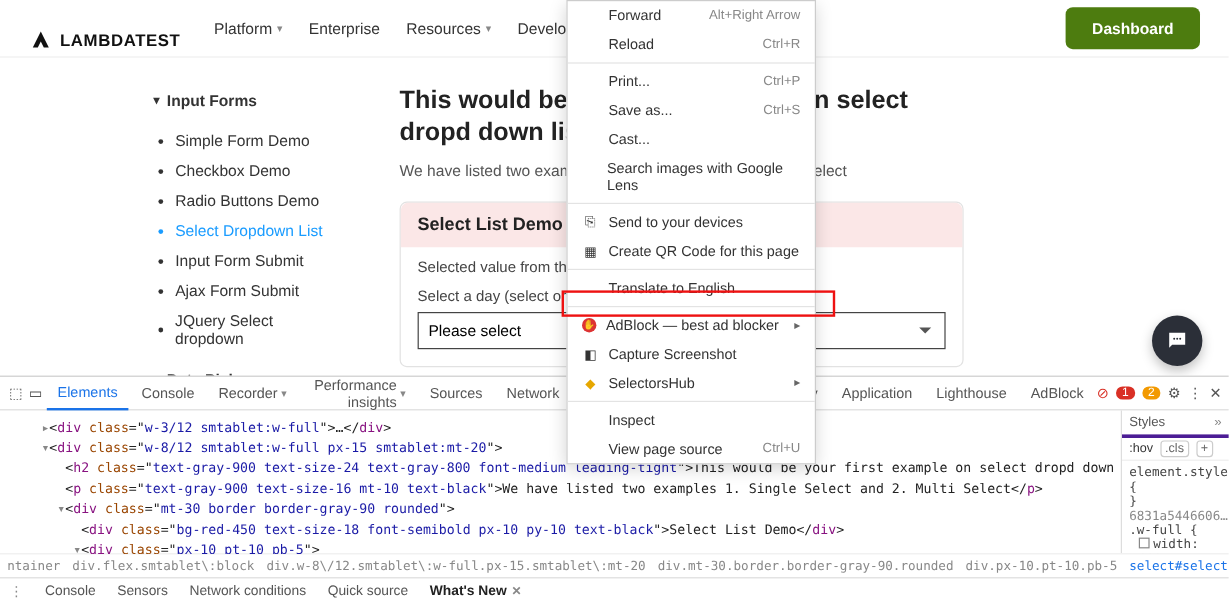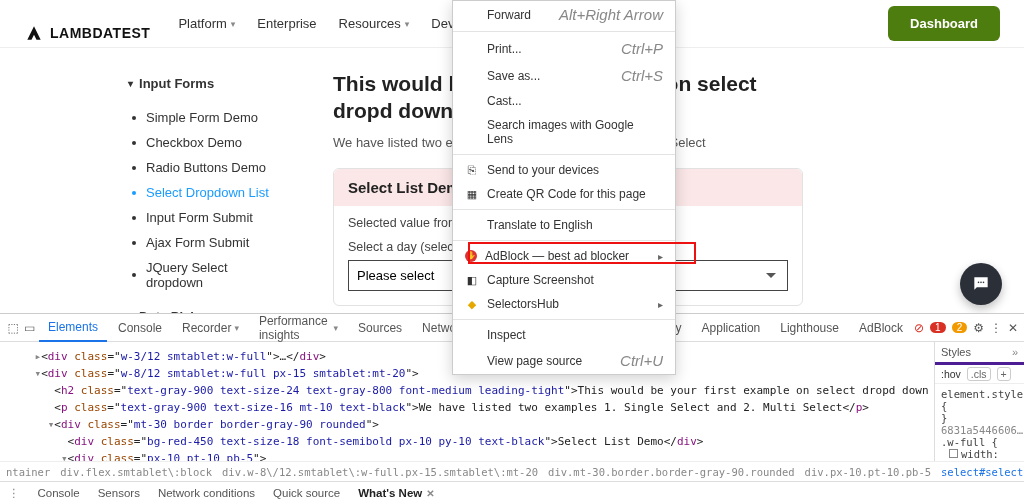--- a/index.html
+++ b/index.html
@@ -27,33 +27,33 @@
   .sub { margin-top: 10px; color: #555; font-size: 13px; }
   .card { margin-top: 18px; border: 1px solid #e2e2e2; border-radius: 6px; max-width: 470px; }
   .card-head { background: #fbe7e7; color: #222; font-weight: 600; padding: 10px 14px; border-top-left-radius: 6px; border-top-right-radius: 6px; font-size: 15px; }
   .card-body { padding: 10px 14px 14px; }
   .card-body p { font-size: 12.5px; color: #444; margin-bottom: 10px; }
   .card-body label { font-size: 12.5px; color: #444; display: block; margin-bottom: 6px; }
   .sel-row { position: relative; }
   select { width: 100%; border: 1px solid #444; padding: 7px 8px; font-size: 13px; background: #fff; appearance: none; }
   .sel-row::after { content: ""; position: absolute; right: 12px; top: 13px; border-left: 5px solid transparent; border-right: 5px solid transparent; border-top: 5px solid #555; pointer-events: none; }
   
-  .ctx { position: absolute; top: 0; left: 452px; width: 224px; background: #fff; border: 1px solid #ccc; box-shadow: 0 4px 14px rgba(0,0,0,.18); font-size: 12px; z-index: 30; }
+  .ctx { position: absolute; top: 0; left: 472px; width: 208px; background: #fff; border: 1px solid #ccc; box-shadow: 0 4px 14px rgba(0,0,0,.18); font-size: 12px; z-index: 30; }
   .ctx .row { display: flex; align-items: center; padding: 5px 12px; gap: 8px; cursor: pointer; position: relative; }
   .ctx .sep { height: 1px; background: #e3e3e3; margin: 3px 0; }
-  .ctx .kbd { margin-left: auto; color: #888; font-size: 15px; font-style: italic; }
+  .ctx .kbd { margin-left: auto; color: #888; font-size: 11px; }
   .ctx .sub-ar { margin-left: auto; font-size: 10px; color: #666; }
   .ctx .ico { width: 14px; height: 14px; display: flex; align-items: center; justify-content: center; font-size: 11px; }
   .ctx .spacer { width: 14px; }
   .inspect-hl { position: absolute; border: 2px solid #e11; z-index: 31; pointer-events: none; }
   
   .devtools { position: absolute; left: 0; right: 0; bottom: 0; height: 190px; background: #fff; border-top: 1px solid #ccc; z-index: 5; display: flex; flex-direction: column; }
   .dev-top { display: flex; align-items: center; height: 28px; border-bottom: 1px solid #ddd; padding: 0 6px; gap: 2px; font-size: 12px; }
   .dev-top .ticon { width: 22px; text-align: center; color: #555; cursor: pointer; }
-  .dev-tab { padding: 0 9px; height: 28px; display: flex; align-items: center; color: #555; cursor: pointer; }
+  .dev-tab { padding: 0 9px; height: 28px; display: flex; align-items: center; color: #555; cursor: pointer; text-align: right; }
   .dev-tab.active { color: #1a73e8; border-bottom: 2px solid #1a73e8; height: 28px; }
   .dev-tab .c { font-size: 9px; margin-left: 3px; color: #888; }
   .dev-right { margin-left: auto; display: flex; align-items: center; gap: 6px; }
   .badge-err { background: #d93025; color: #fff; font-size: 10px; border-radius: 8px; padding: 0 5px; }
   .badge-warn { background: #f29900; color: #fff; font-size: 10px; border-radius: 8px; padding: 0 5px; }
   .dev-body { flex: 1; display: flex; min-height: 0; }
   .elements-pane { flex: 1; overflow: auto; padding: 6px 8px; font-family: Menlo, Consolas, monospace; font-size: 11px; line-height: 1.55; color: #222; }
   .elements-pane .ln { white-space: pre; }
   .tag { color: #881280; }
   .attr { color: #994500; }
@@ -178,20 +178,25 @@
       <circle cx="15" cy="10" r="1" fill="#2b2f38"></circle>
     </svg>
 </div>
 
 <div class="ctx">
   <div class="row">
       <span class="spacer"></span>
       <span>Forward</span>
       <span class="kbd">Alt+Right Arrow</span>
     </div>
+  <div class="row">
+      <span class="spacer"></span>
+      <span>Reload</span>
+      <span class="kbd">Ctrl+R</span>
+    </div>
   <div class="sep"></div>
   <div class="row">
       <span class="spacer"></span>
       <span>Print...</span>
       <span class="kbd">Ctrl+P</span>
     </div>
   <div class="row">
       <span class="spacer"></span>
       <span>Save as...</span>
       <span class="kbd">Ctrl+S</span>

